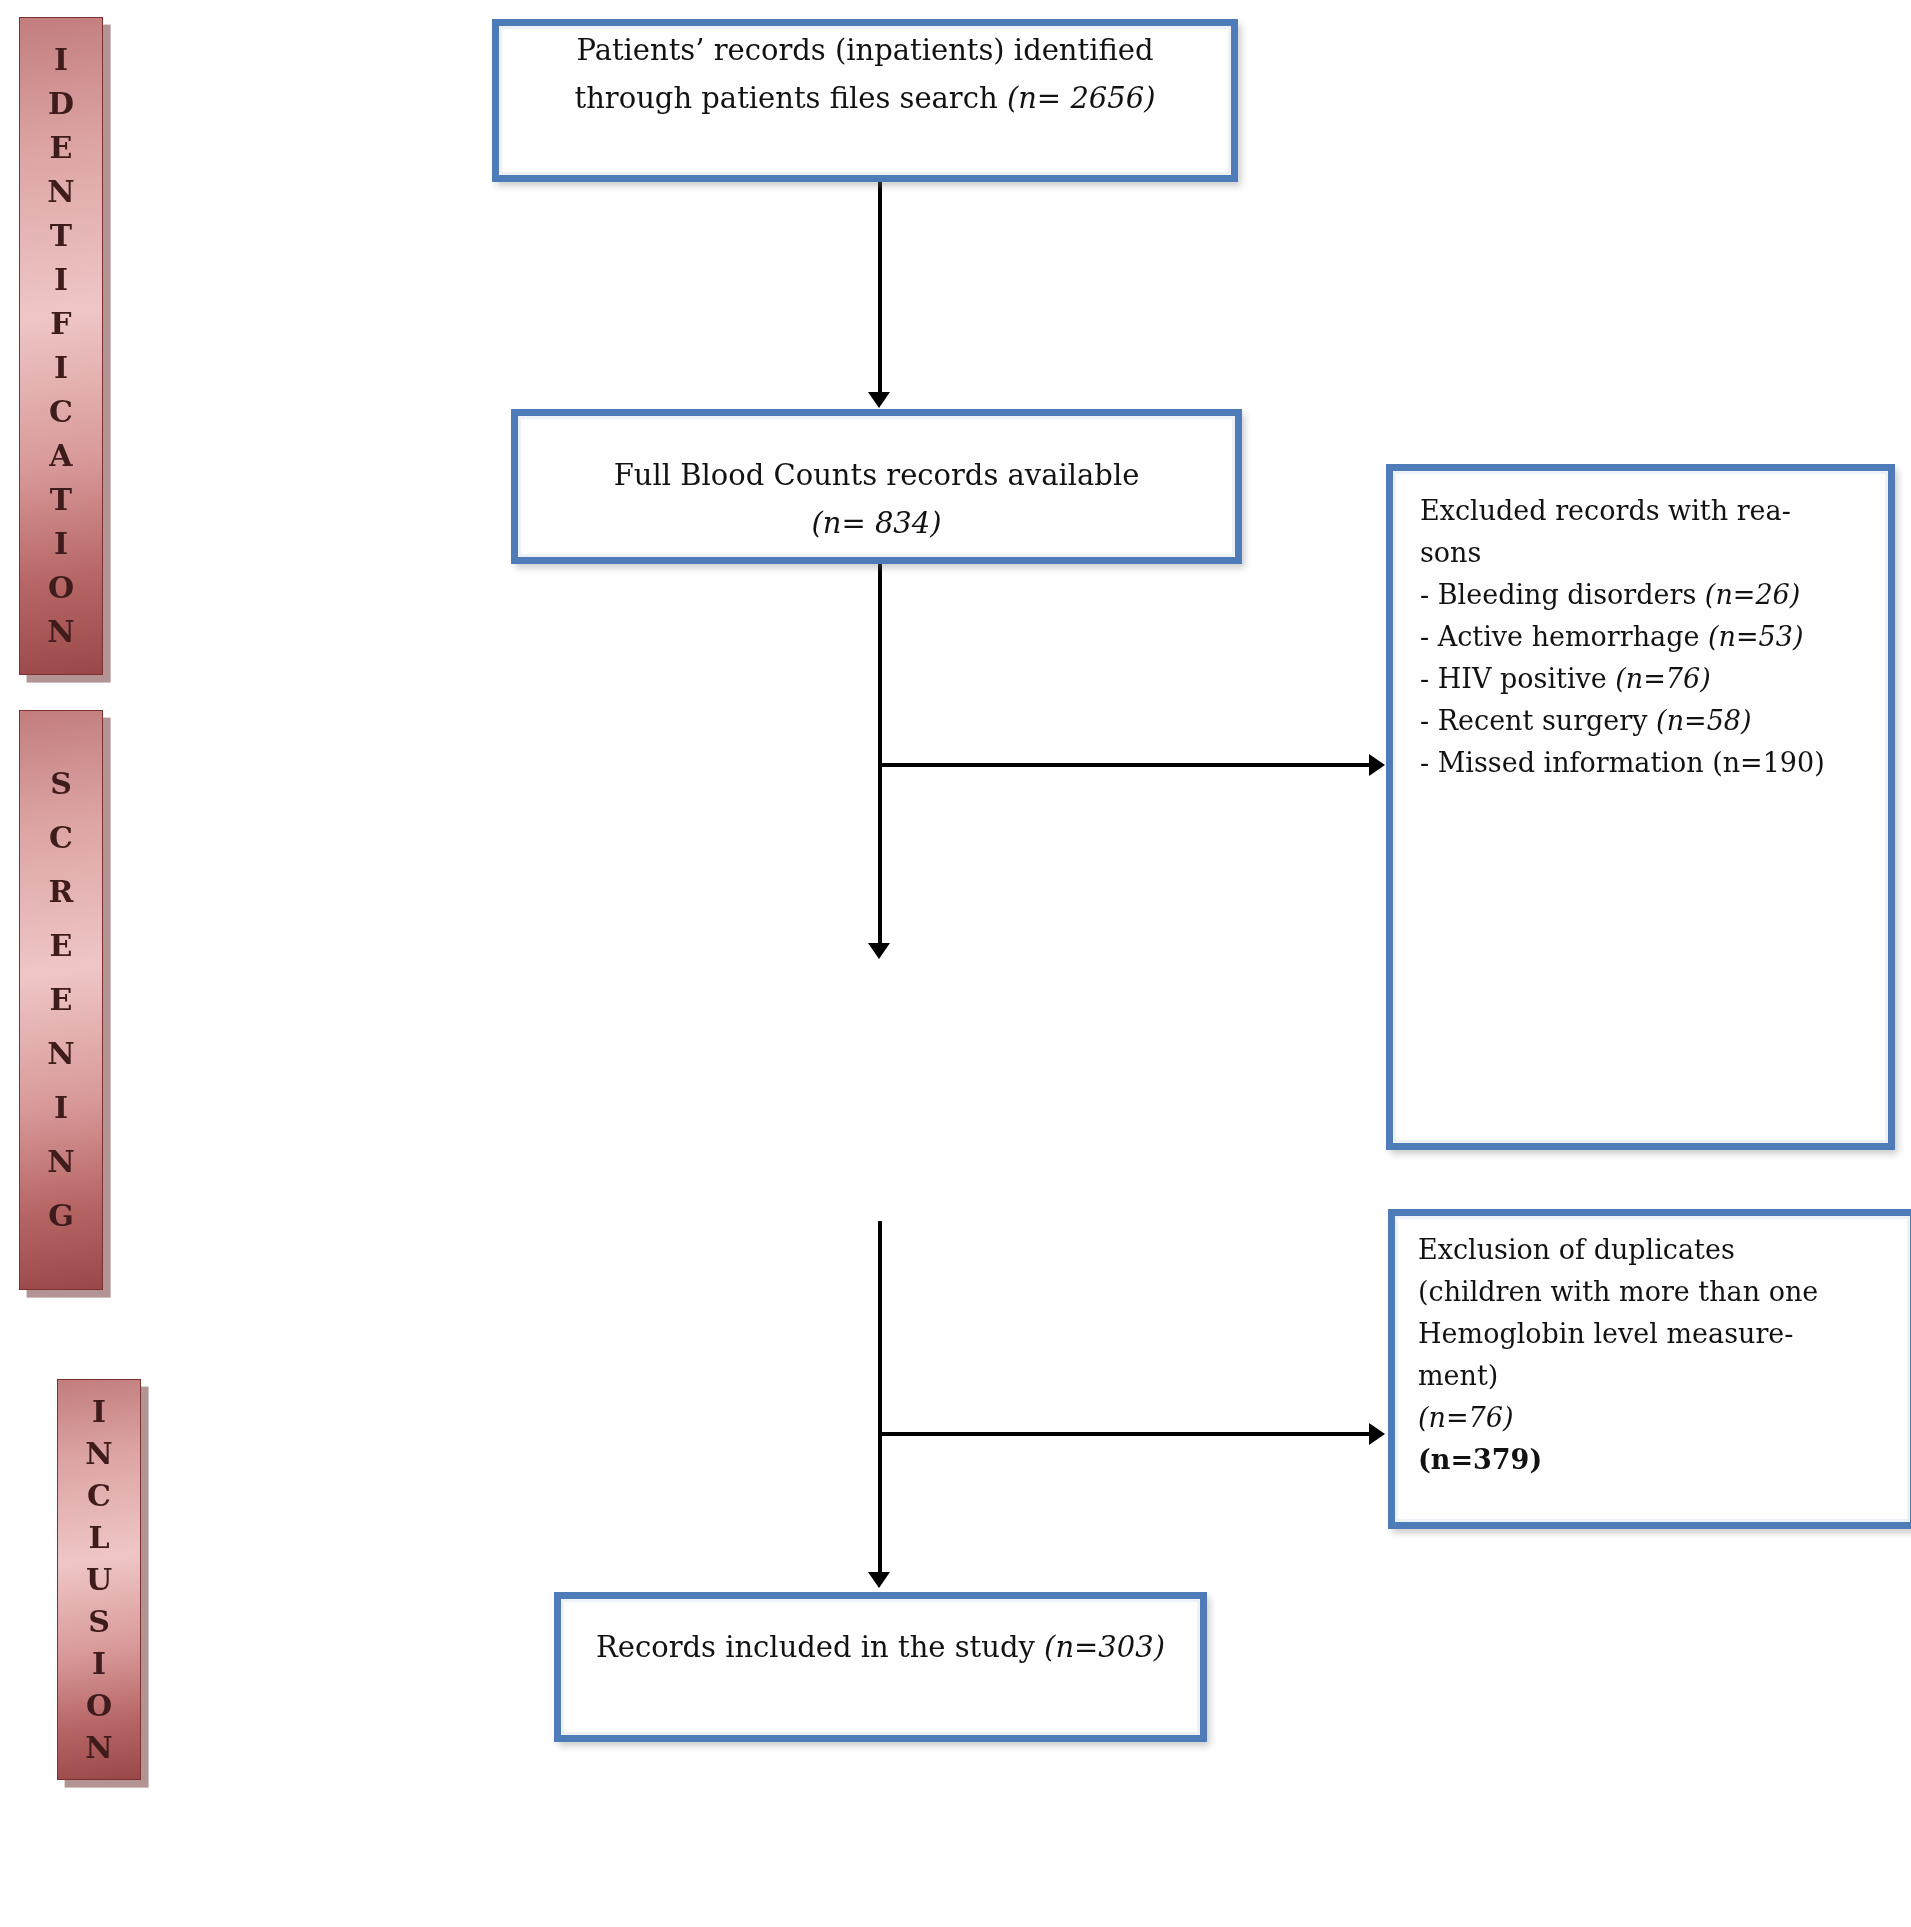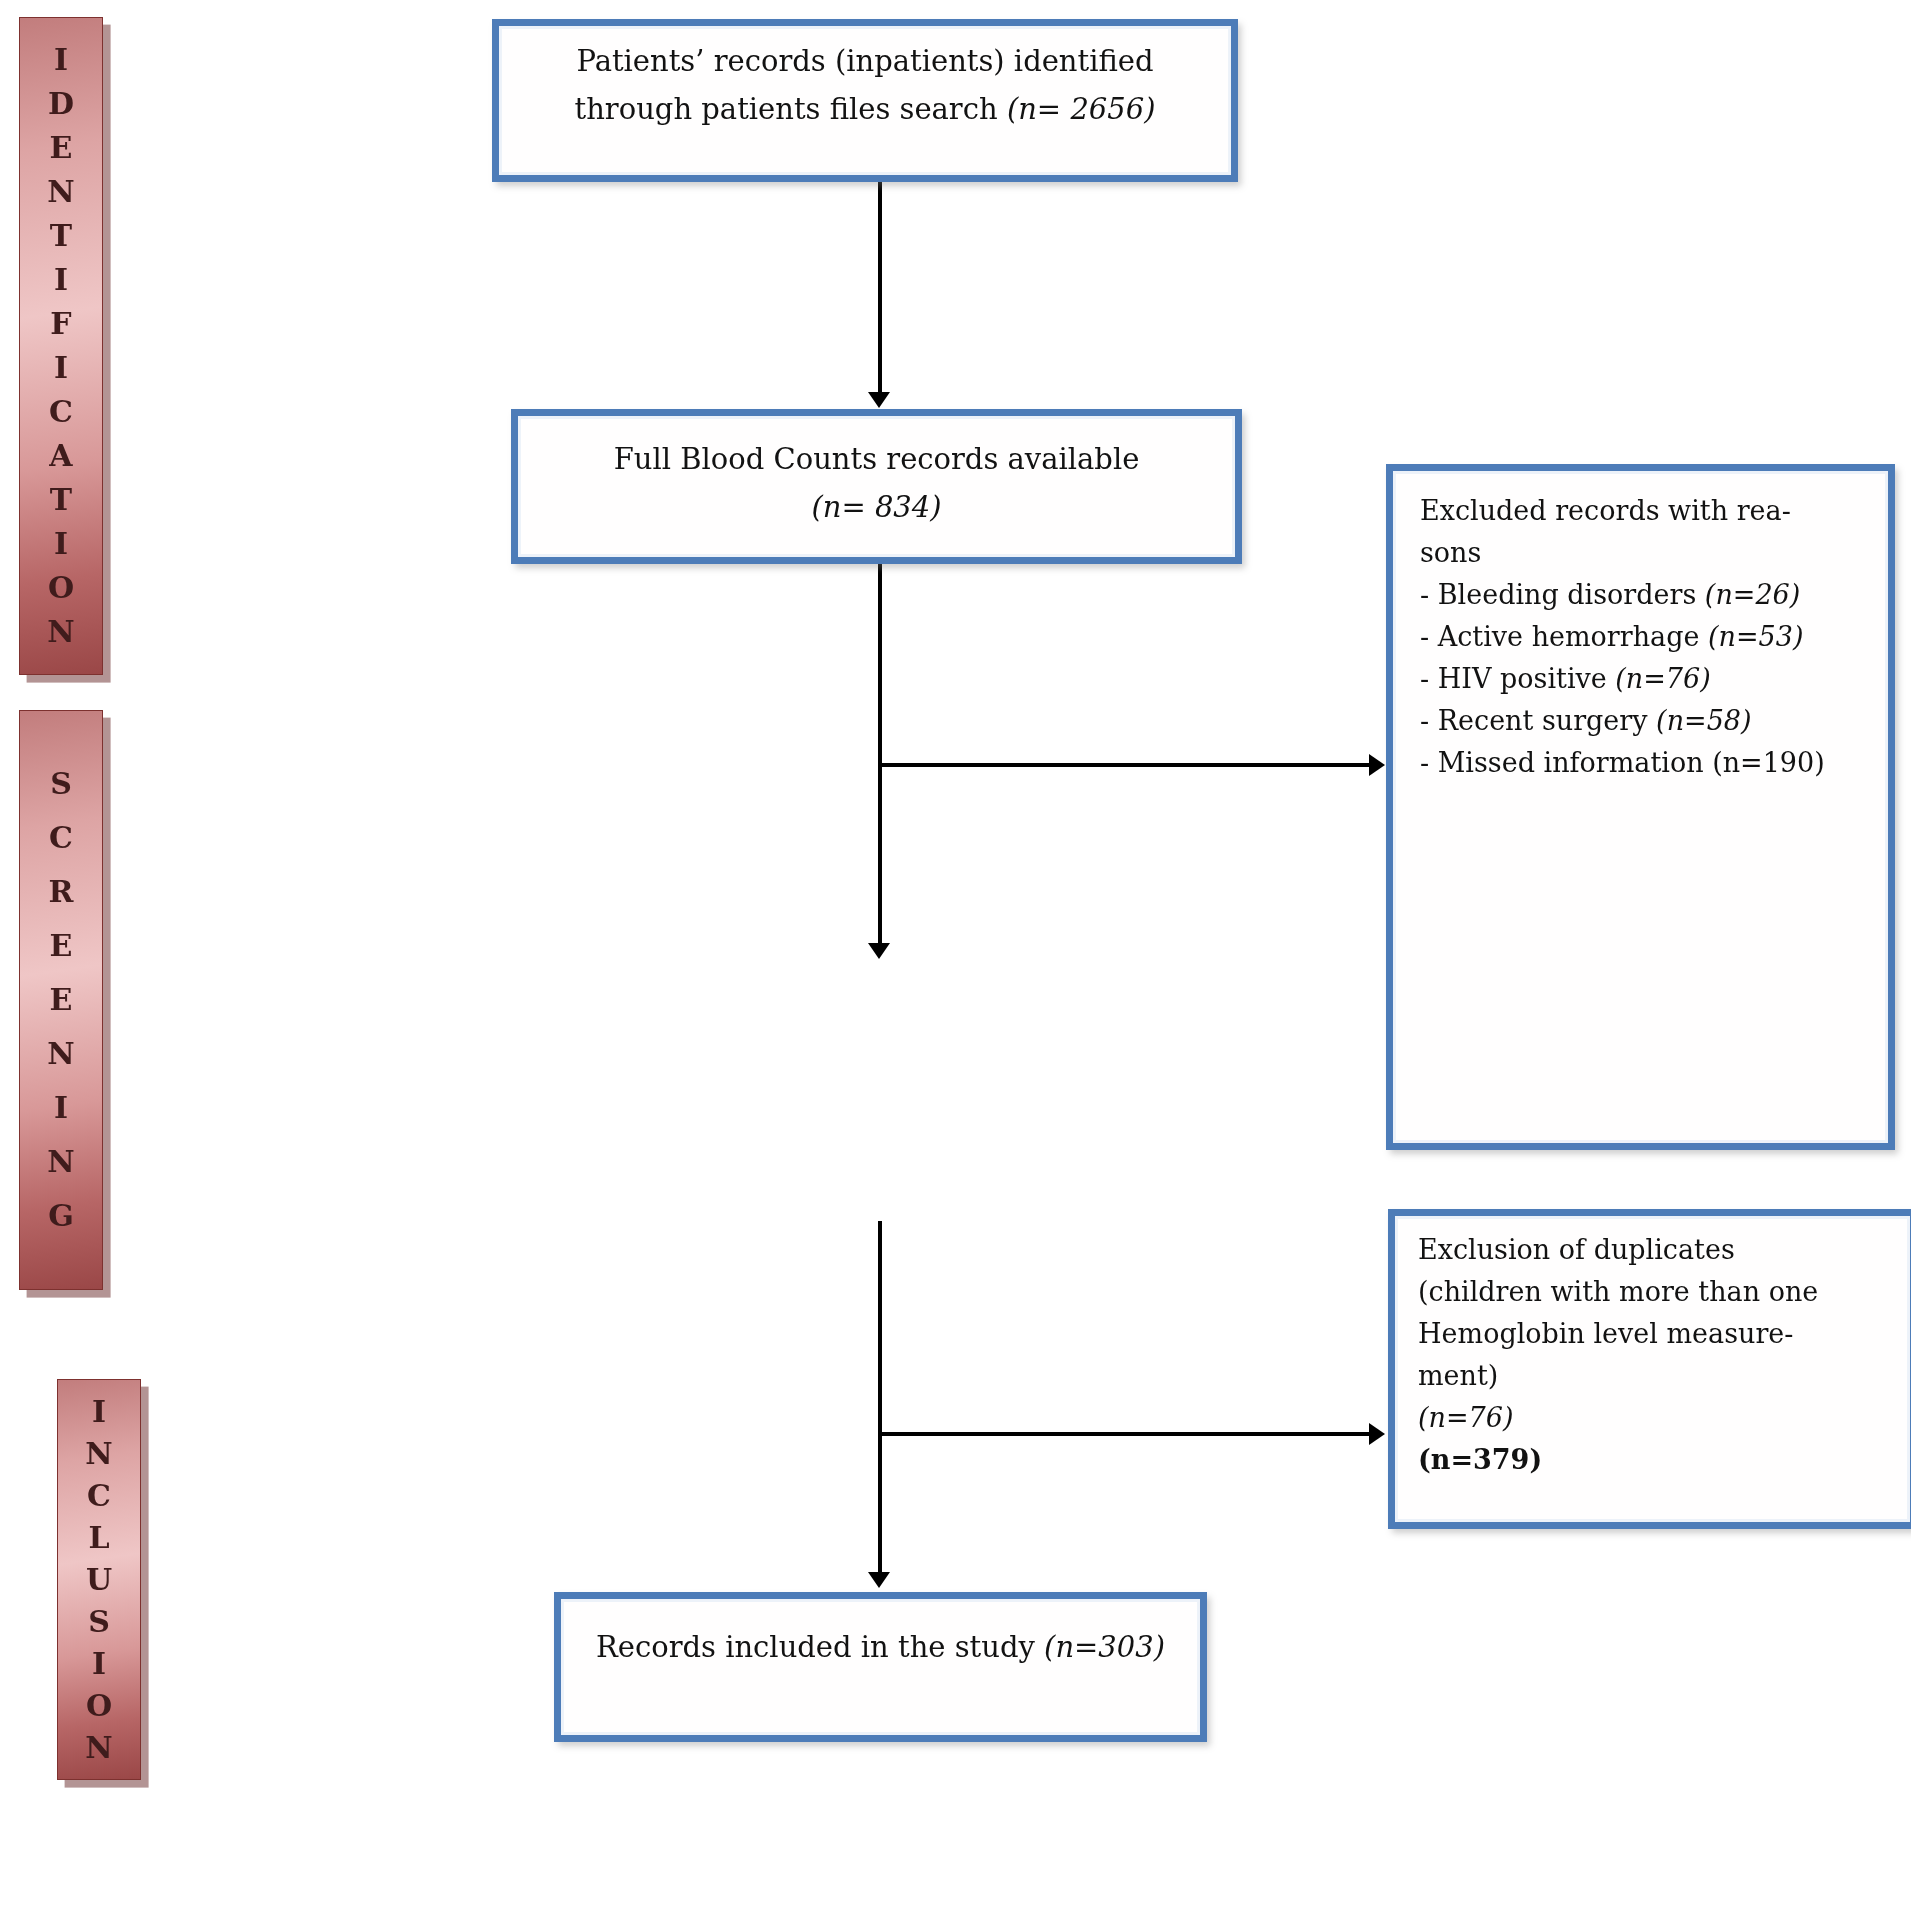--- a/index.html
+++ b/index.html
@@ -8,22 +8,22 @@
     font-family:"DejaVu Serif","Liberation Serif",serif;color:#121212;overflow:hidden;
   }
   
   .bluebox{
     position:absolute;box-sizing:border-box;
     border:7.6px solid #4d7cb8;background:#fffefe;
     box-shadow:3.8px 4.8px 6.7px rgba(125,125,125,.38), inset 0 0 0 2.9px #edf2f9;
     font-size:29px;line-height:48px;
   }
   .center-text{text-align:center;}
-  .box1{padding-top:11px;}
-  .box2{padding-top:19px;}
+  .box1{padding-top:0;}
+  .box2{padding-top:35px;}
   .box3{padding:15.3px 21px 0 25px;font-size:28px;line-height:48px;}
   .box4{padding-top:24px;}
   .sidebox{font-size:27px;line-height:42px;}
   .excluded{padding:19px 19px 0 27px;}
   .dupbox{padding:13.4px 17px 0 23px;}
   .pre{white-space:pre-line;}
   .n-italic{font-style:italic;}
   .n-bold{font-weight:bold;}
   
   .stage{

